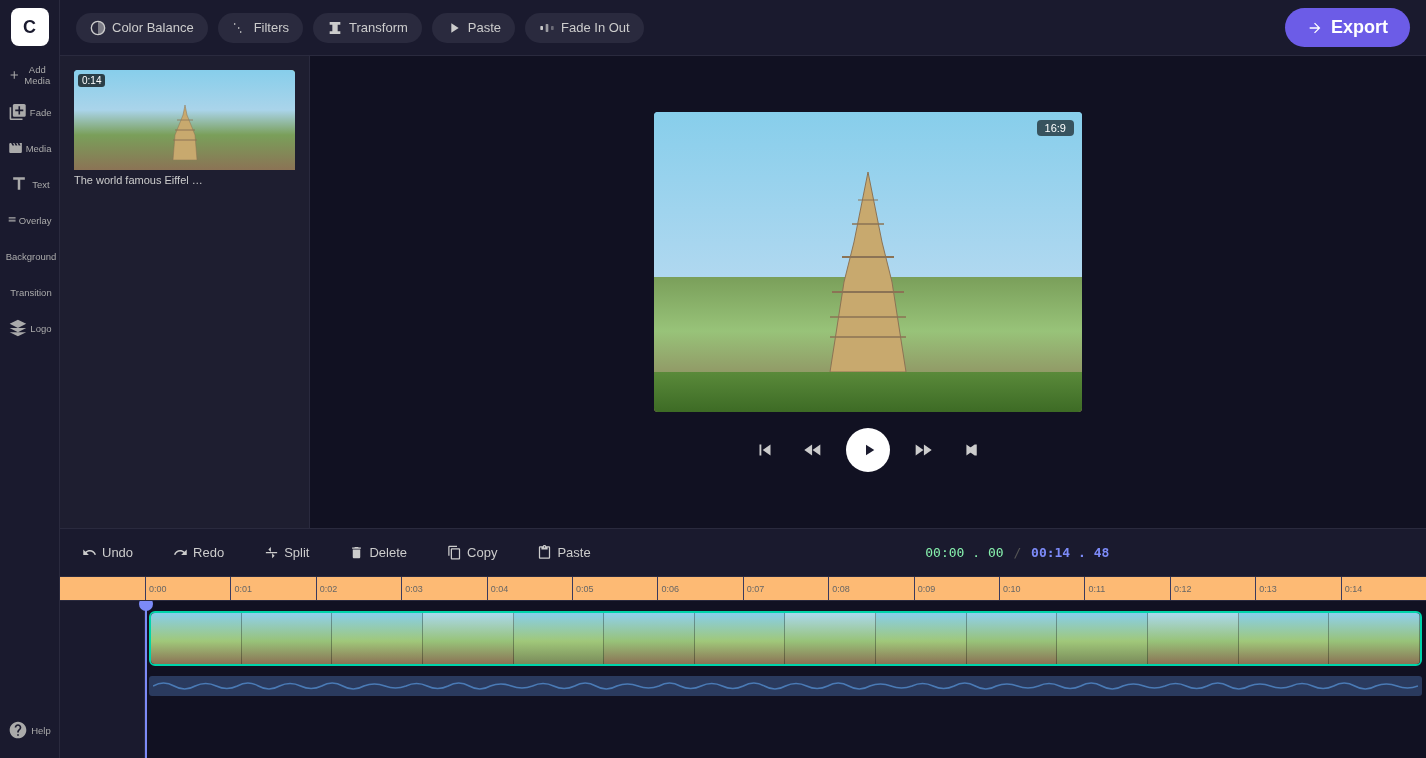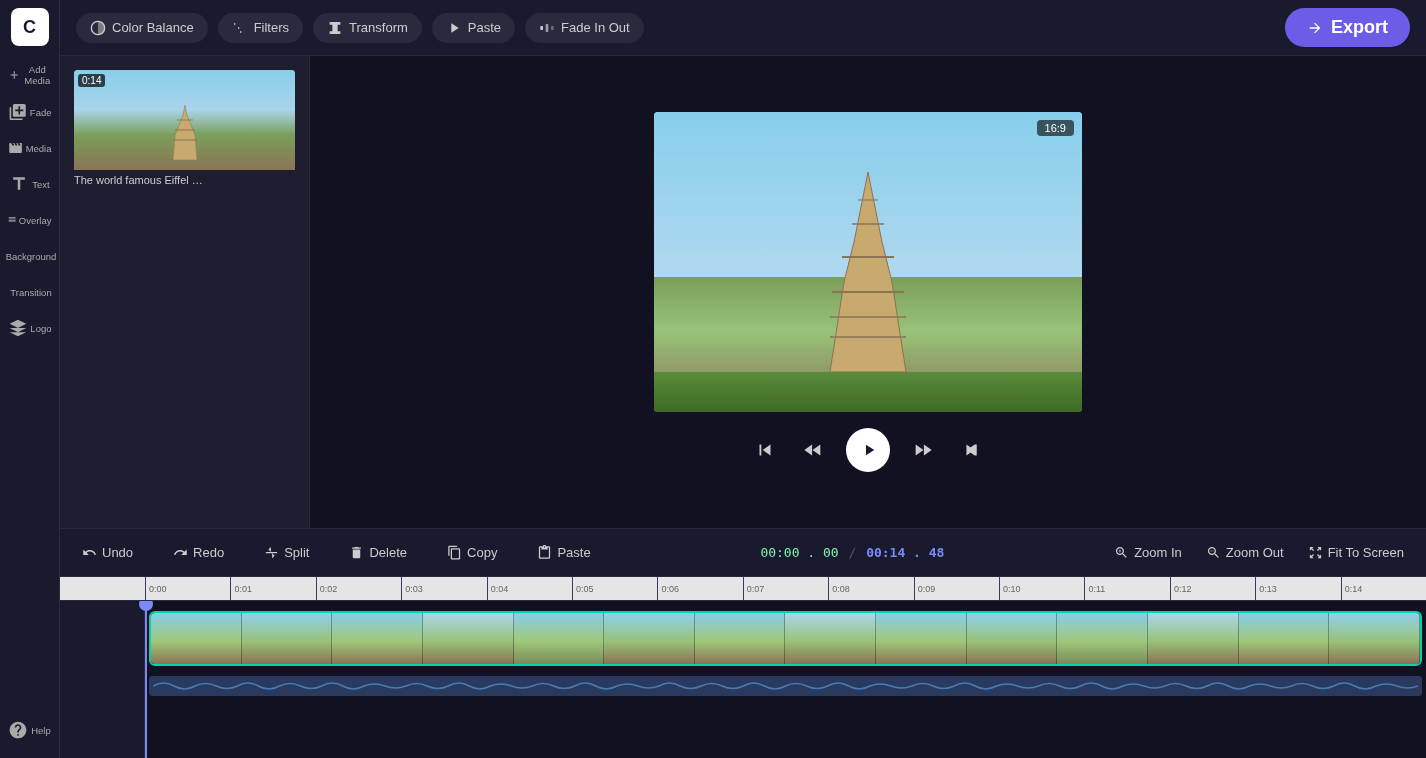--- a/index.html
+++ b/index.html
@@ -268,21 +268,21 @@
     
     .timeline-content {
       flex: 1;
       display: flex;
       flex-direction: column;
       overflow: hidden;
       position: relative;
     }
     .timeline-ruler {
       height: 24px;
-      background: #e5e5e5;
+      background: #fdba74;
       display: flex;
       align-items: center;
       padding: 0;
       border-bottom: 1px solid #2a2a3e;
       position: relative;
       overflow: hidden;
     }
     .ruler-marks {
       display: flex;
       width: 100%;
@@ -621,40 +621,20 @@
           </svg>
         <span>Paste</span>
       </button>
 
       <div class="time-display">
         <span class="time-current">00:00 . 00</span>
         <span class="divider"> / </span>
         <span class="time-total">00:14 . 48</span>
       </div>
 
-      <div class="tl-right">
-        <button class="tl-btn">
-          <svg viewBox="0 0 24 24">
-              <path d="M15.5 14h-.79l-.28-.27C15.41 12.59 16 11.11 16 9.5 16 5.91 13.09 3 9.5 3S3 5.91 3 9.5 5.91 16 9.5 16c1.61 0 3.09-.59 4.23-1.57l.27.28v.79l5 4.99L20.49 19l-4.99-5zm-6 0C7.01 14 5 11.99 5 9.5S7.01 5 9.5 5 14 7.01 14 9.5 11.99 14 9.5 14zm.5-7H9v2H7v1h2v2h1v-2h2V9h-2z"></path>
-            </svg>
-          <span>Zoom In</span>
-        </button>
-        <button class="tl-btn">
-          <svg viewBox="0 0 24 24">
-              <path d="M15.5 14h-.79l-.28-.27C15.41 12.59 16 11.11 16 9.5 16 5.91 13.09 3 9.5 3S3 5.91 3 9.5 5.91 16 9.5 16c1.61 0 3.09-.59 4.23-1.57l.27.28v.79l5 4.99L20.49 19l-4.99-5zm-6 0C7.01 14 5 11.99 5 9.5S7.01 5 9.5 5 14 7.01 14 9.5 11.99 14 9.5 14zM7 9h5v1H7z"></path>
-            </svg>
-          <span>Zoom Out</span>
-        </button>
-        <button class="tl-btn">
-          <svg viewBox="0 0 24 24">
-              <path d="M15 3l2.3 2.3-2.89 2.87 1.42 1.42L18.7 6.7 21 9V3zM3 9l2.3-2.3 2.87 2.89 1.42-1.42L6.7 5.3 9 3H3zm6 12l-2.3-2.3 2.89-2.87-1.42-1.42L5.3 17.3 3 15v6zm12-6l-2.3 2.3-2.87-2.89-1.42 1.42 2.89 2.87L15 21h6z"></path>
-            </svg>
-          <span>Fit To Screen</span>
-        </button>
-      </div>
     </div>
 
     <div class="timeline-content">
 
       <div class="timeline-ruler">
         <div class="ruler-marks">
           <div class="ruler-mark">
               <span>0:00</span>
             </div>
           <div class="ruler-mark">

